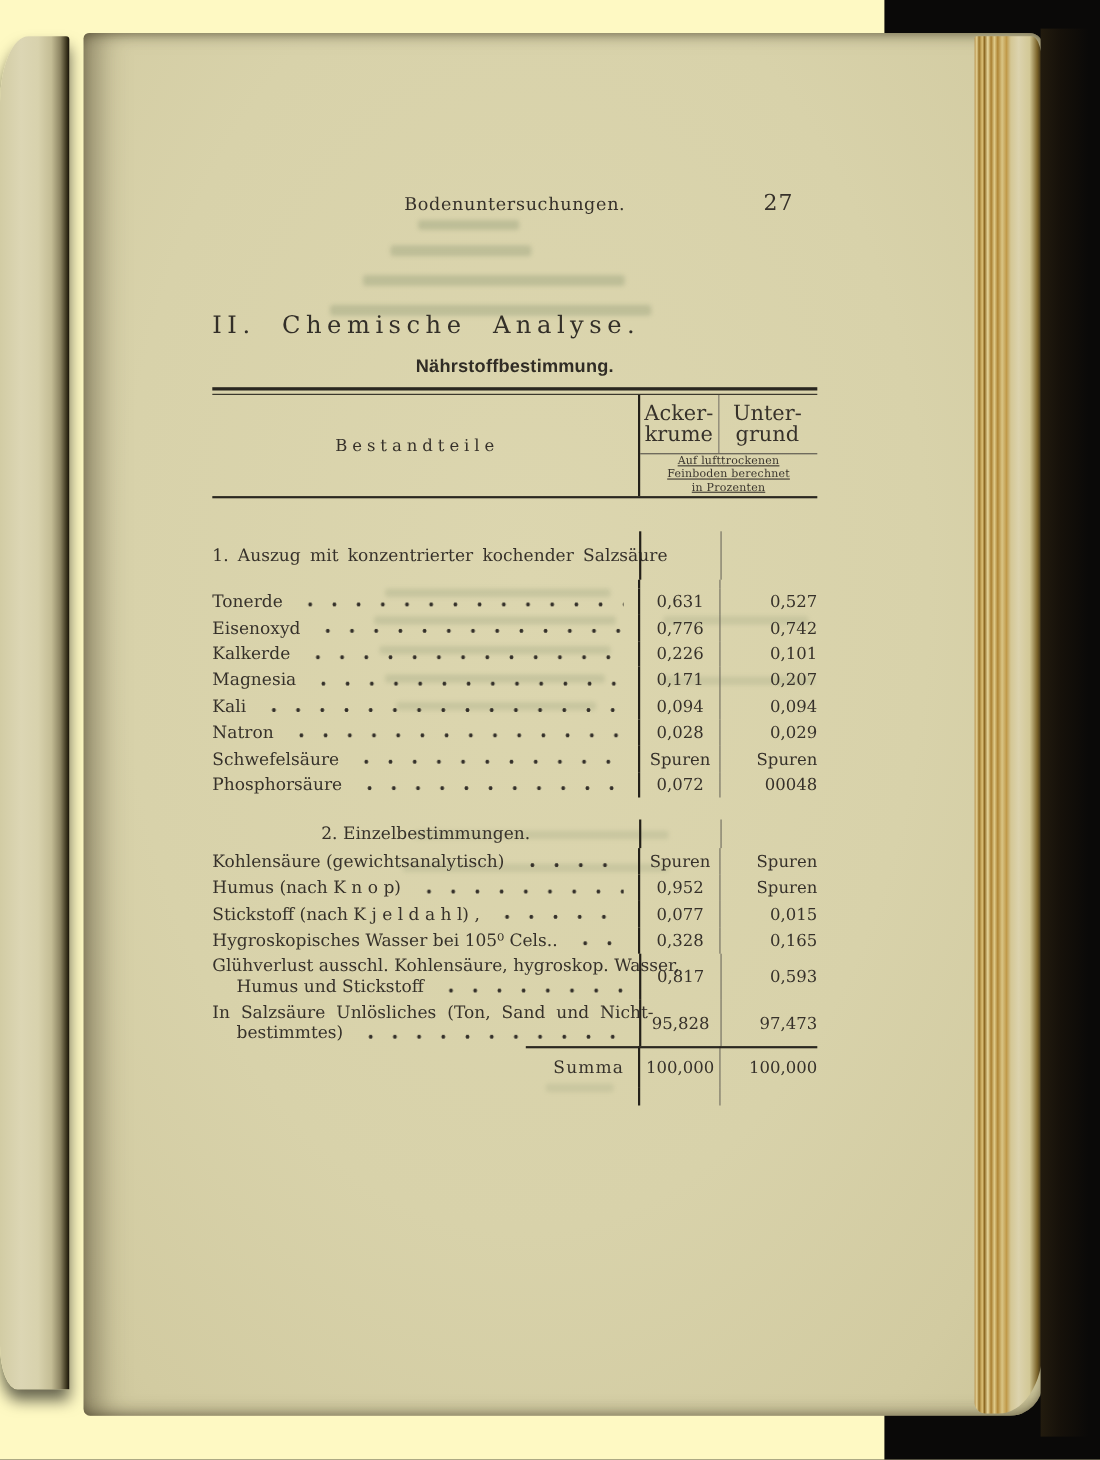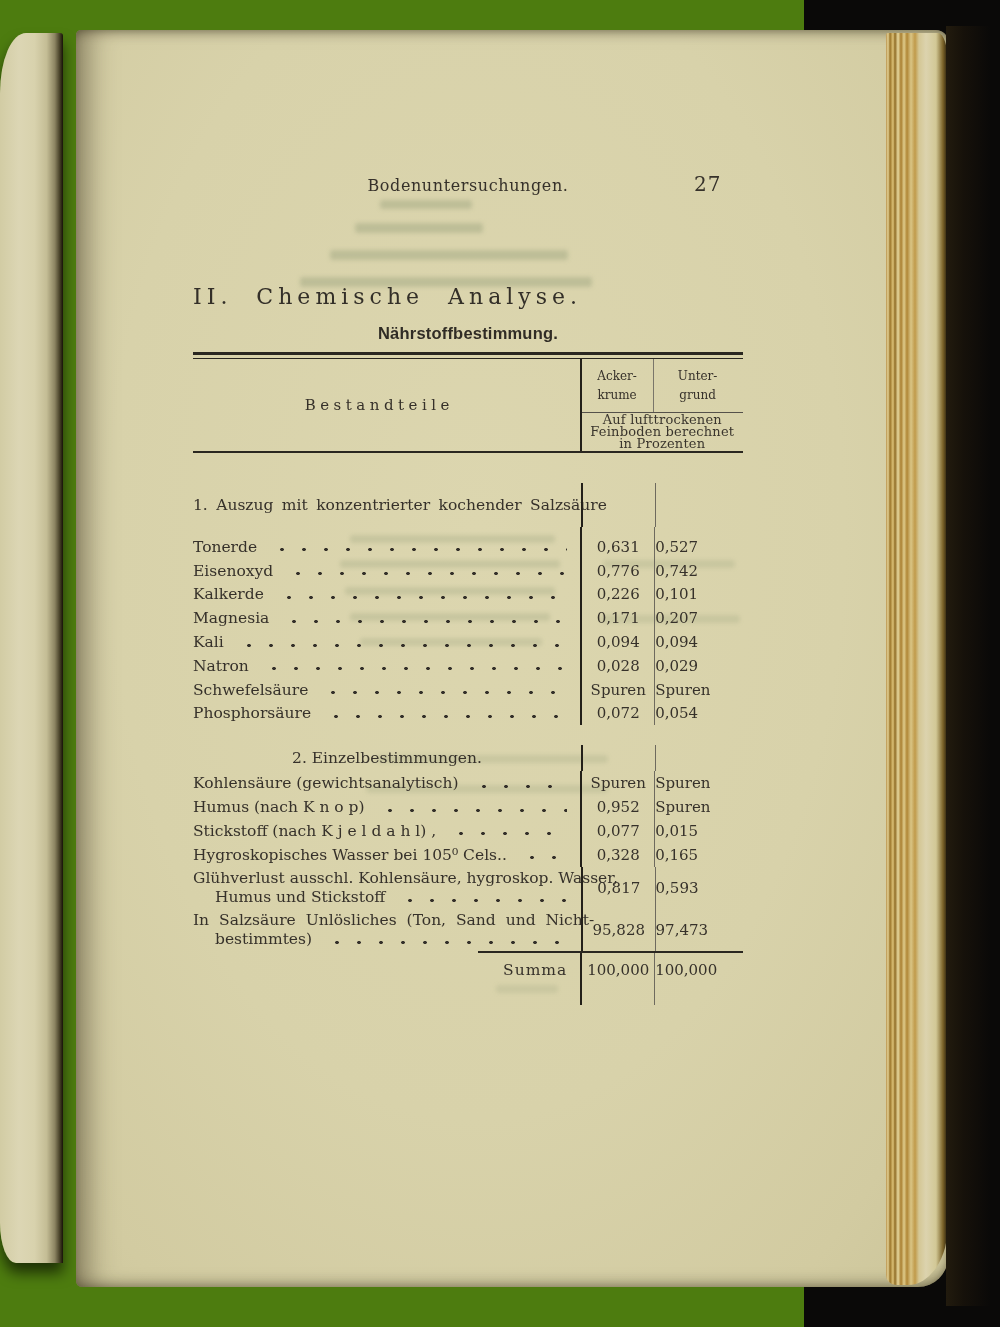--- a/index.html
+++ b/index.html
@@ -2,21 +2,21 @@
 <html><head>
 <meta charset="utf-8">
 <style>
   html,body{margin:0;padding:0;}
   body{
     width:1000px;height:1327px;
     background:#0a0908;
     overflow:hidden;
     font-family:"DejaVu Serif", serif;
   }
-  .scene{position:relative;width:804px;height:1327px;background:#4d7c0f;}
+  .scene{position:relative;width:804px;height:1327px;background:#fef9c3;}
 
   
   .left-page{
     position:absolute;left:0;top:33px;width:63px;height:1230px;
     background:linear-gradient(to right,
       #d2cca4 0%, #dcd6b4 30%, #d8d2ad 55%, #c4bd95 74%,
       #8c8462 87%, #3c361f 96%, #171208 100%);
     border-radius:26px 3px 0 16px / 60px 3px 0 40px;
     box-shadow:0 10px 14px rgba(0,0,0,.6);
   }
@@ -69,33 +69,33 @@
   .rule-thick{border-top:3px solid #2a2720;}
   .rule-thin{border-top:1.5px solid #2a2720;margin-top:3px;}
   .rule-bottom{border-top:2.5px solid #2a2720;}
 
   .thead-main{display:flex;height:92px;}
   .th-left{width:388px;display:flex;align-items:center;justify-content:center;}
   .bestand{font-size:15px;letter-spacing:4.5px;margin-right:14px;}
   .th-right{width:162px;border-left:2.5px solid #232019;display:flex;flex-direction:column;}
   .th-names{display:flex;height:53px;}
   .th-name{width:71px;display:flex;flex-direction:column;align-items:center;justify-content:center;
-    font-size:12px;line-height:19px;}
+    font-size:19px;line-height:19px;}
   .th-name.second{width:88px;border-left:1.2px solid #7a766a;}
   .th-underline{border-top:1.2px solid #55514a;}
   .th-sub{flex:1;display:flex;flex-direction:column;align-items:center;justify-content:center;
-    font-size:13px;line-height:12px;letter-spacing:.2px;color:#3a352d;}
+    font-size:10px;line-height:12px;letter-spacing:.2px;color:#3a352d;text-decoration:underline;}
 
   .tbody{position:relative;}
   .trow{display:flex;align-items:center;height:23.8px;}
   .trow.tall{height:42px;}
   .c{height:100%;display:flex;align-items:center;}
   .c.label{width:388px;font-size:15.5px;padding-right:3px;box-sizing:border-box;}
   .c.v1{width:72px;border-left:2.5px solid #232019;justify-content:center;font-size:15px;}
-  .c.v2{width:88px;border-left:1.2px solid #6e6a5e;justify-content:flex-start;font-size:15px;}
+  .c.v2{width:88px;border-left:1.2px solid #6e6a5e;justify-content:flex-end;font-size:15px;}
   .rl{white-space:nowrap;}
   .dots{
     flex:1;height:7px;margin:6px 10px 0 12px;align-self:center;
     background-image:radial-gradient(circle, #34302a 1.5px, rgba(52,48,42,0) 2px);
     background-size:22px 7px;background-position:2px 50%;background-repeat:repeat-x;
   }
   .labcol{width:388px;height:100%;display:flex;flex-direction:column;justify-content:center;
     font-size:15.5px;box-sizing:border-box;}
   .labcol .l1{line-height:19px;white-space:nowrap;}
   .labcol .l1.spread{word-spacing:5px;}
@@ -280,21 +280,21 @@
           </div>
           <div class="trow">
             <div class="c label">
                 <span class="rl">Phosphorsäure</span>
                 <span class="dots"></span>
               </div>
             <div class="c v1">
                 <span>0,072</span>
               </div>
             <div class="c v2">
-                <span>0,054</span>
+                <span>00048</span>
               </div>
           </div>
 
           <div class="trow shead2">
             <div class="labcol shead">
               <div class="h1">2. Einzelbestimmungen.</div>
             </div>
             <div class="c v1"></div>
             <div class="c v2"></div>
           </div>

